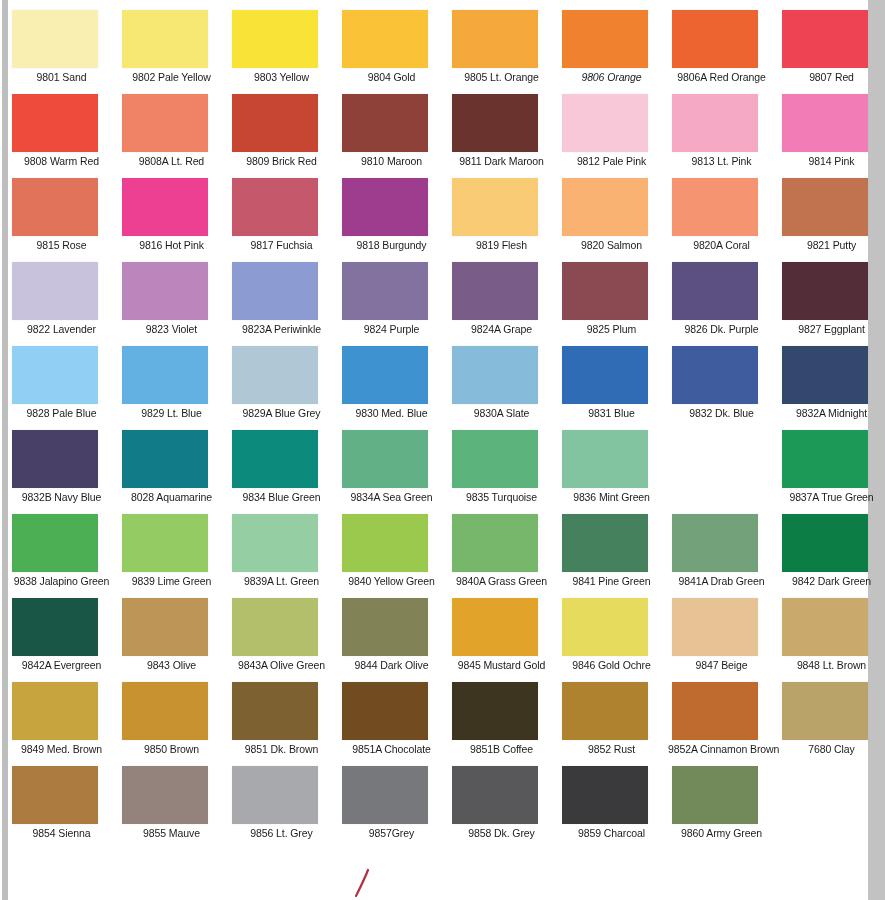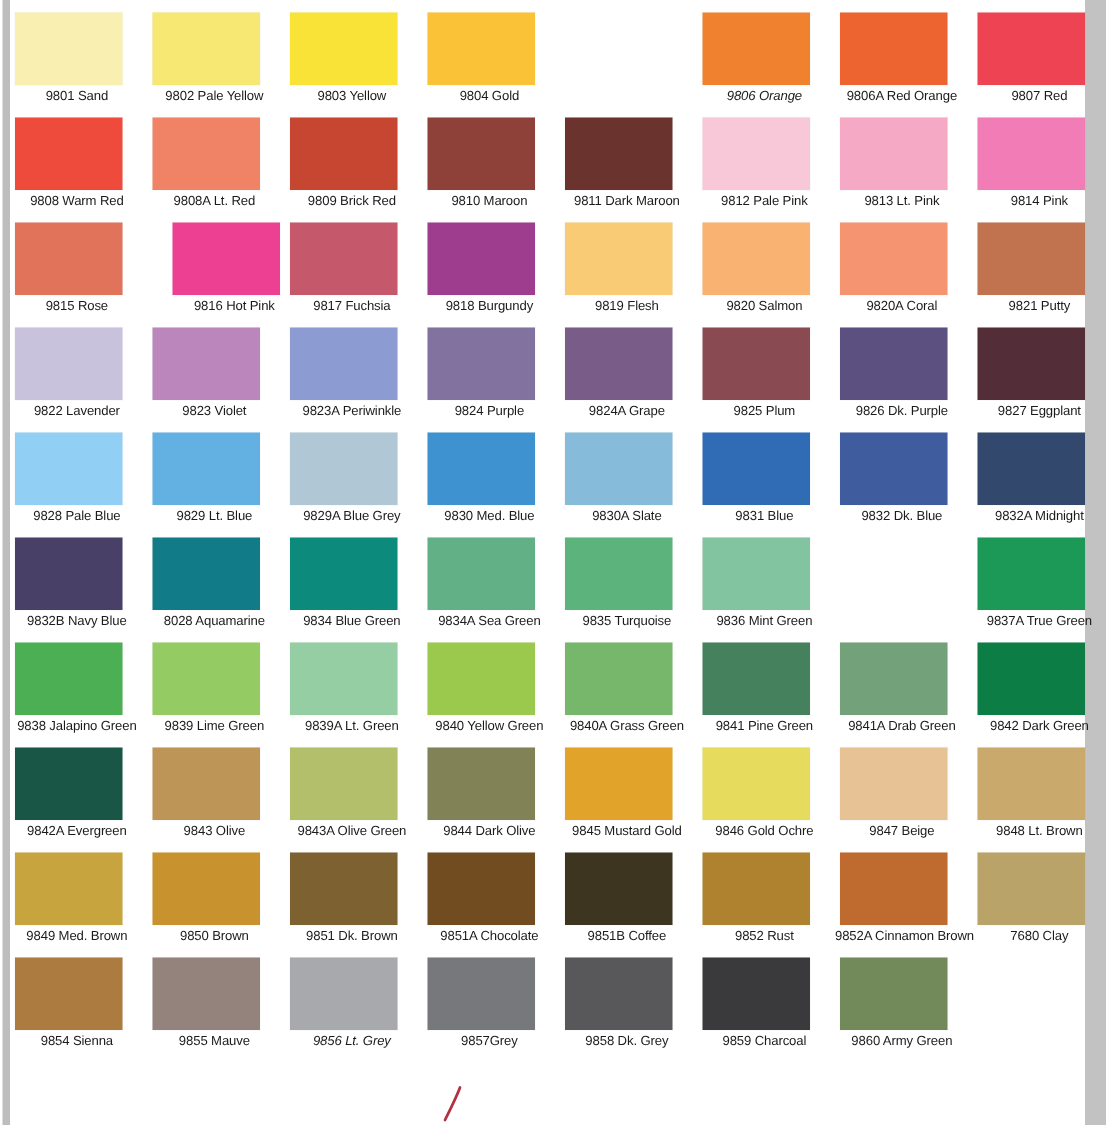--- a/index.html
+++ b/index.html
@@ -108,20 +108,24 @@
             <div class="swatch-label">9802 Pale Yellow</div>
           </div>
           <div class="swatch-cell" style="left: 220px;">
             <div class="swatch-chip" title="9803 Yellow" style="background: rgb(248, 227, 54);"></div>
             <div class="swatch-label">9803 Yellow</div>
           </div>
           <div class="swatch-cell" style="left: 330px;">
             <div class="swatch-chip" title="9804 Gold" style="background: rgb(249, 194, 55);"></div>
             <div class="swatch-label">9804 Gold</div>
           </div>
+          <div class="swatch-cell" style="left: 440px;">
+            <div class="swatch-chip" title="9805 Lt. Orange" style="background: rgb(246, 169, 59);"></div>
+            <div class="swatch-label">9805 Lt. Orange</div>
+          </div>
           <div class="swatch-cell" style="left: 550px; font-style: italic;">
             <div class="swatch-chip" title="9806 Orange" style="background: rgb(240, 130, 47);"></div>
             <div class="swatch-label">9806 Orange</div>
           </div>
           <div class="swatch-cell" style="left: 660px;">
             <div class="swatch-chip" title="9806A Red Orange" style="background: rgb(237, 100, 48);"></div>
             <div class="swatch-label">9806A Red Orange</div>
           </div>
           <div class="swatch-cell" style="left: 770px;">
             <div class="swatch-chip" title="9807 Red" style="background: rgb(237, 67, 82);"></div>
@@ -160,21 +164,21 @@
           <div class="swatch-cell" style="left: 770px;">
             <div class="swatch-chip" title="9814 Pink" style="background: rgb(242, 125, 182);"></div>
             <div class="swatch-label">9814 Pink</div>
           </div>
         </div>
         <div class="swatch-row">
           <div class="swatch-cell" style="left: 0px;">
             <div class="swatch-chip" title="9815 Rose" style="background: rgb(224, 115, 90);"></div>
             <div class="swatch-label">9815 Rose</div>
           </div>
-          <div class="swatch-cell" style="left: 126px;">
+          <div class="swatch-cell" style="left: 110px;">
             <div class="swatch-chip" title="9816 Hot Pink" style="background: rgb(238, 64, 147);"></div>
             <div class="swatch-label">9816 Hot Pink</div>
           </div>
           <div class="swatch-cell" style="left: 220px;">
             <div class="swatch-chip" title="9817 Fuchsia" style="background: rgb(197, 88, 106);"></div>
             <div class="swatch-label">9817 Fuchsia</div>
           </div>
           <div class="swatch-cell" style="left: 330px;">
             <div class="swatch-chip" title="9818 Burgundy" style="background: rgb(158, 61, 142);"></div>
             <div class="swatch-label">9818 Burgundy</div>
@@ -398,21 +402,21 @@
         </div>
         <div class="swatch-row">
           <div class="swatch-cell" style="left: 0px;">
             <div class="swatch-chip" title="9854 Sienna" style="background: rgb(172, 123, 64);"></div>
             <div class="swatch-label">9854 Sienna</div>
           </div>
           <div class="swatch-cell" style="left: 110px;">
             <div class="swatch-chip" title="9855 Mauve" style="background: rgb(148, 130, 124);"></div>
             <div class="swatch-label">9855 Mauve</div>
           </div>
-          <div class="swatch-cell" style="left: 220px; font-style: italic;">
+          <div class="swatch-cell" style="left: 220px;">
             <div class="swatch-chip" title="9856 Lt. Grey" style="background: rgb(168, 169, 172);"></div>
             <div class="swatch-label">9856 Lt. Grey</div>
           </div>
           <div class="swatch-cell" style="left: 330px;">
             <div class="swatch-chip" title="9857Grey" style="background: rgb(119, 120, 123);"></div>
             <div class="swatch-label">9857Grey</div>
           </div>
           <div class="swatch-cell" style="left: 440px;">
             <div class="swatch-chip" title="9858 Dk. Grey" style="background: rgb(88, 88, 90);"></div>
             <div class="swatch-label">9858 Dk. Grey</div>

